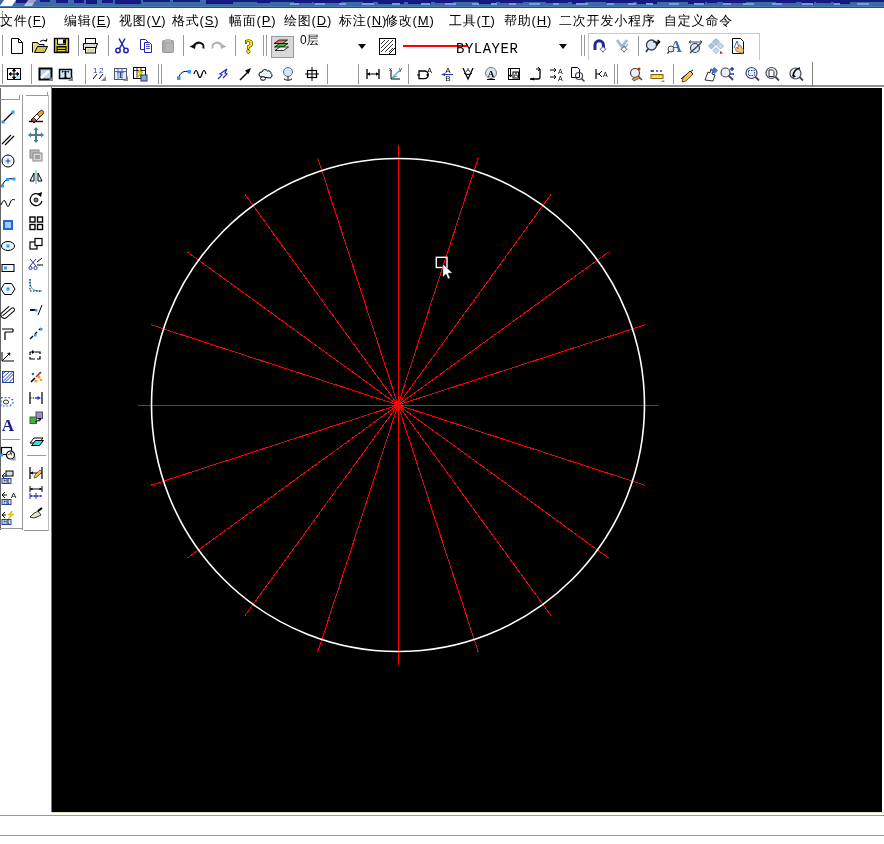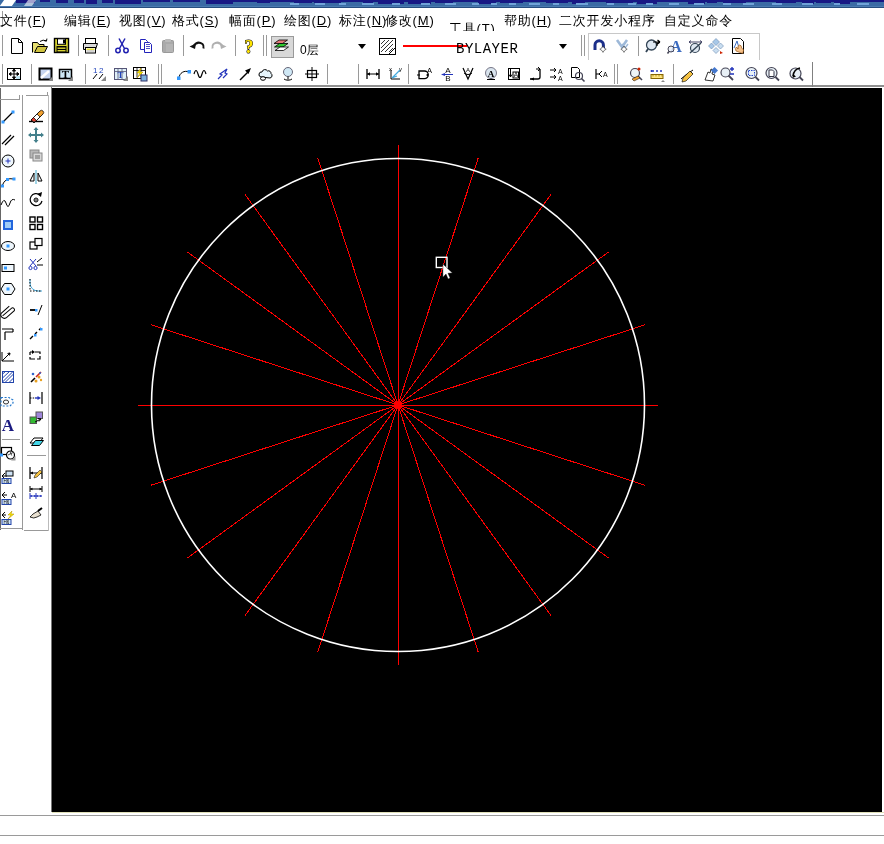--- a/index.html
+++ b/index.html
@@ -79,37 +79,37 @@
 <div class="abs" style="left:0;top:8px;width:884px;height:23px;background:#fff;border-bottom:1px solid #9a9a9a">
     <div class="abs" style="left:2px;top:3px;width:1px;height:16px;background:#9a9a9a"></div>
     <span class="abs mtxt" style="left:0;top:4px">文件(<u>F</u>)</span>
     <span class="abs mtxt" style="left:64px;top:4px">编辑(<u>E</u>)</span>
     <span class="abs mtxt" style="left:119px;top:4px">视图(<u>V</u>)</span>
     <span class="abs mtxt" style="left:172px;top:4px">格式(<u>S</u>)</span>
     <span class="abs mtxt" style="left:229px;top:4px">幅面(<u>P</u>)</span>
     <span class="abs mtxt" style="left:284px;top:4px">绘图(<u>D</u>)</span>
     <span class="abs mtxt" style="left:339px;top:4px">标注(<u>N</u>)</span>
     <span class="abs mtxt" style="left:385px;top:4px">修改(<u>M</u>)</span>
-    <span class="abs mtxt" style="left:449px;top:12px">工具(<u>T</u>)</span>
+    <span class="abs mtxt" style="left:449px;top:4px">工具(<u>T</u>)</span>
     <span class="abs mtxt" style="left:504px;top:4px">帮助(<u>H</u>)</span>
     <span class="abs mtxt" style="left:559px;top:4px">二次开发小程序</span>
     <span class="abs mtxt" style="left:664px;top:4px">自定义命令</span>
   </div>
 <div class="abs" style="left:0;top:31px;width:884px;height:29px;background:#fff;border-bottom:1px solid #9a9a9a">
     <div class="abs" style="left:2px;top:4px;width:1px;height:21px;background:#9a9a9a"></div>
     <div class="abs" style="left:78px;top:4px;width:1px;height:21px;background:#9a9a9a"></div>
     <div class="abs" style="left:108px;top:4px;width:1px;height:21px;background:#9a9a9a"></div>
     <div class="abs" style="left:183px;top:4px;width:1px;height:21px;background:#9a9a9a"></div>
     <div class="abs" style="left:235px;top:4px;width:1px;height:21px;background:#9a9a9a"></div>
     <div class="abs" style="left:263px;top:4px;width:1px;height:21px;background:#9a9a9a"></div>
     <div class="abs" style="left:266px;top:4px;width:1px;height:21px;background:#9a9a9a"></div>
     <div class="abs" style="left:581px;top:4px;width:1px;height:21px;background:#9a9a9a"></div>
     <div class="abs" style="left:584px;top:4px;width:1px;height:21px;background:#9a9a9a"></div>
   </div>
-<span class="abs" style="left:300px;top:42px;font-size:12px;color:#000">0层</span>
+<span class="abs" style="left:300px;top:32px;font-size:12px;color:#000">0层</span>
 <div class="abs" style="left:403px;top:45px;width:64px;height:2px;background:#f00"></div>
 <span class="abs" style="left:456px;top:41px;font-size:14px;letter-spacing:0.5px;color:#000;font-family:Liberation Mono, monospace">BYLAYER</span>
 <div class="abs" style="left:588px;top:33px;width:170px;height:26px;border:1px solid #c8c8c8"></div>
 <div class="abs" style="left:638px;top:36px;width:1px;height:20px;background:#9a9a9a"></div>
 <div class="abs" style="left:0;top:60px;width:884px;height:27px;background:#fff"></div>
 <div class="abs" style="left:0;top:85px;width:884px;height:2px;background:#909090"></div>
 <div class="abs" style="left:2px;top:64px;width:1px;height:20px;background:#9a9a9a"></div>
 <div class="abs" style="left:31px;top:64px;width:1px;height:20px;background:#9a9a9a"></div>
 <div class="abs" style="left:85px;top:64px;width:1px;height:20px;background:#9a9a9a"></div>
 <div class="abs" style="left:158px;top:64px;width:1px;height:20px;background:#9a9a9a"></div>

